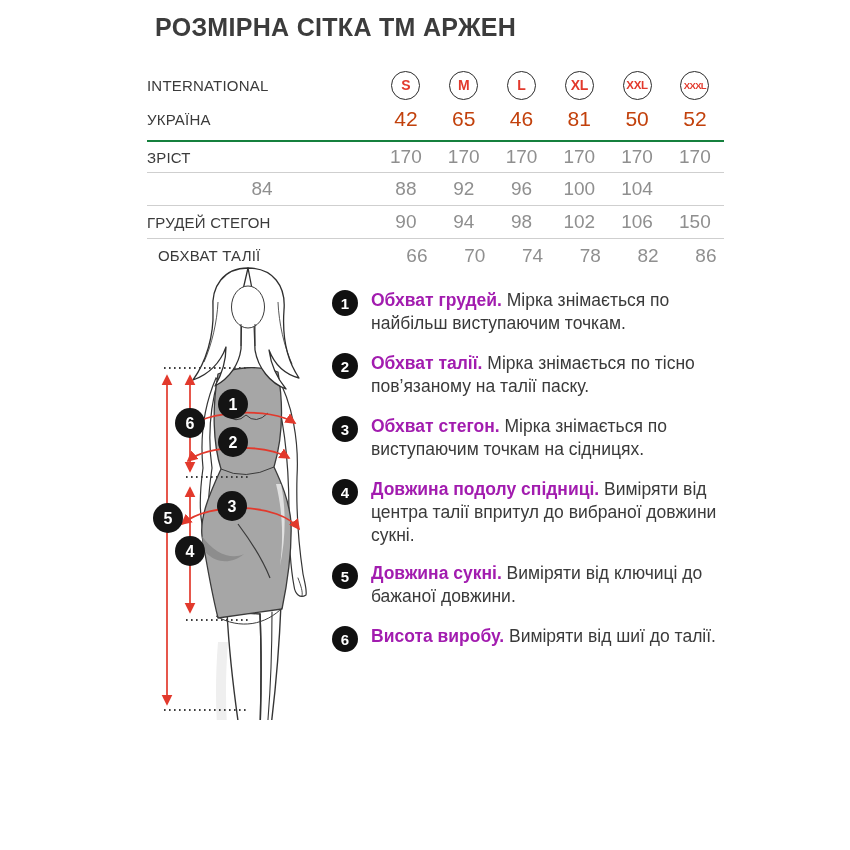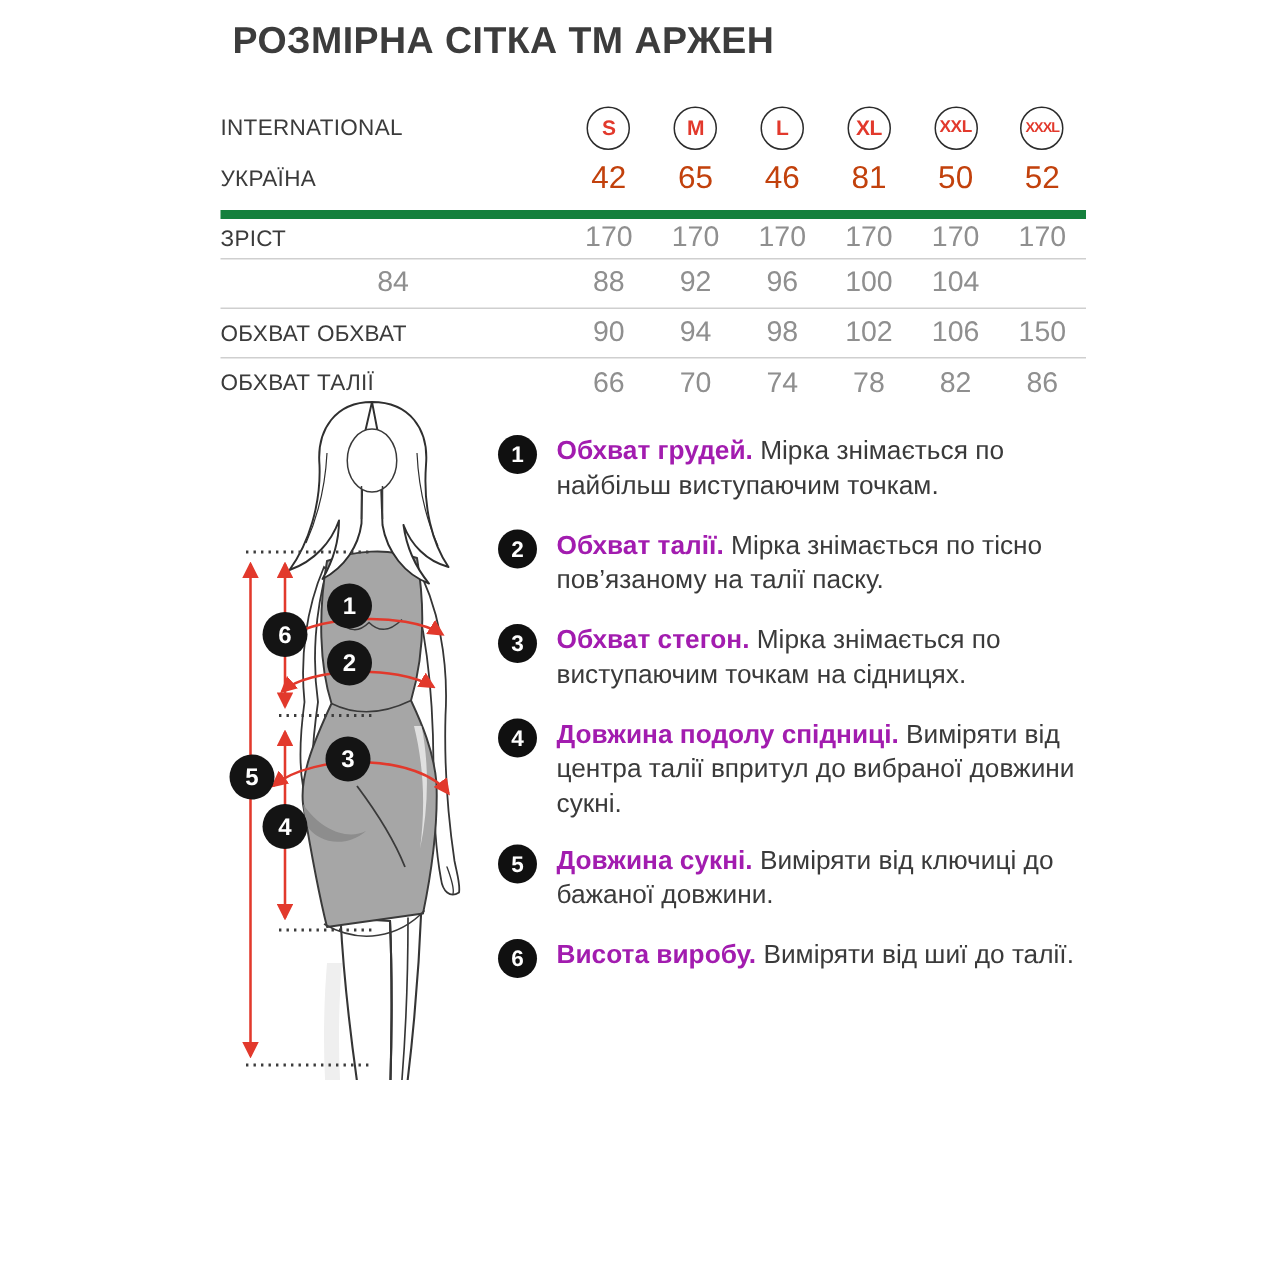--- a/index.html
+++ b/index.html
@@ -18,23 +18,23 @@
   .t-row{
     display:grid; grid-template-columns:230px repeat(6,57.8px);
     align-items:center;
   }
   .t-row .lbl{ font-size:15px; color:#3b3b3b; letter-spacing:.2px; }
   .t-row .cell{ text-align:center; }
   .row-intl{ height:34px; }
   .row-ua{ height:38px; padding-bottom:4px; }
   .row-ua .cell{ font-size:21px; color:#c2410c; }
   .row-data{ height:33px; border-bottom:1px solid #cfcfcf; }
-  .row-data:last-child{ border-bottom:none; }
+  .row-data:last-child{ border-bottom:none;margin-left:11px; }
   .row-data .cell{ font-size:19px; color:#8f8f8f; }
-  .thick-rule{ border-top:6px solid #15803d; }
+  .thick-rule{ border-top:2px solid #15803d; }
   .size-circle{
     display:inline-flex; align-items:center; justify-content:center;
     width:29px; height:29px; border:1.5px solid #2b2b2b; border-radius:50%;
     color:#e2392c; font-size:14px; font-weight:600; letter-spacing:-.3px;
   }
   .cell.c-sm .size-circle{ font-size:11.5px; }
   .cell.c-xs .size-circle{ font-size:9.5px; letter-spacing:-.6px; }
 
   
   .figure-wrap{ position:absolute; left:148px; top:262px; width:185px; height:585px; }
@@ -105,21 +105,21 @@
     <div class="t-row row-data">
       <div class="cell">84</div>
       <div class="cell">88</div>
       <div class="cell">92</div>
       <div class="cell">96</div>
       <div class="cell">100</div>
       <div class="cell">104</div>
     </div>
 
     <div class="t-row row-data">
-      <div class="lbl">ОБХВАТ ОБХВАТ</div>
+      <div class="lbl">ГРУДЕЙ СТЕГОН</div>
       <div class="cell">90</div>
       <div class="cell">94</div>
       <div class="cell">98</div>
       <div class="cell">102</div>
       <div class="cell">106</div>
       <div class="cell">150</div>
     </div>
 
     <div class="t-row row-data">
       <div class="lbl">ОБХВАТ ТАЛІЇ</div>

